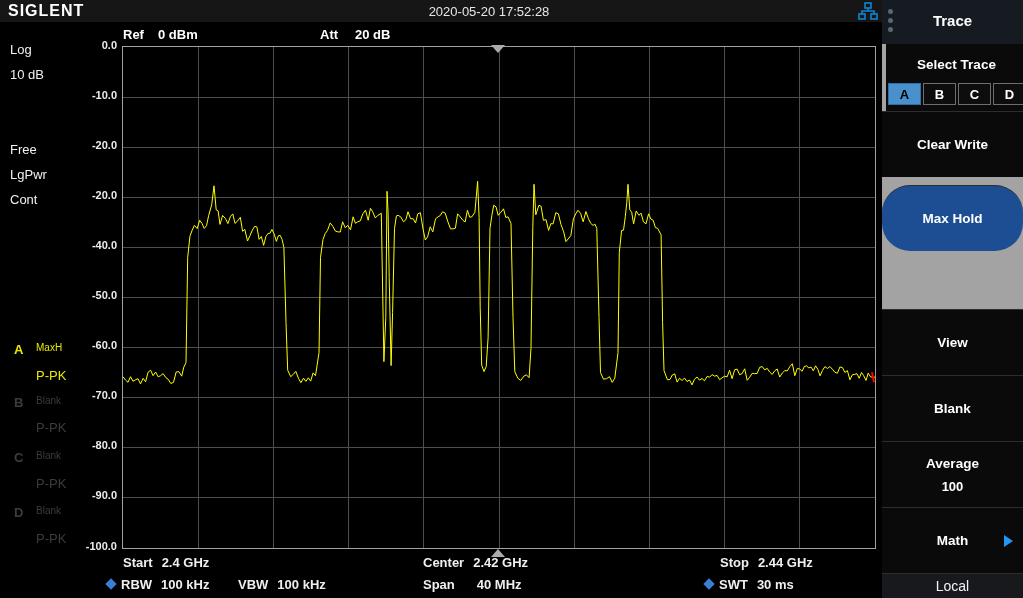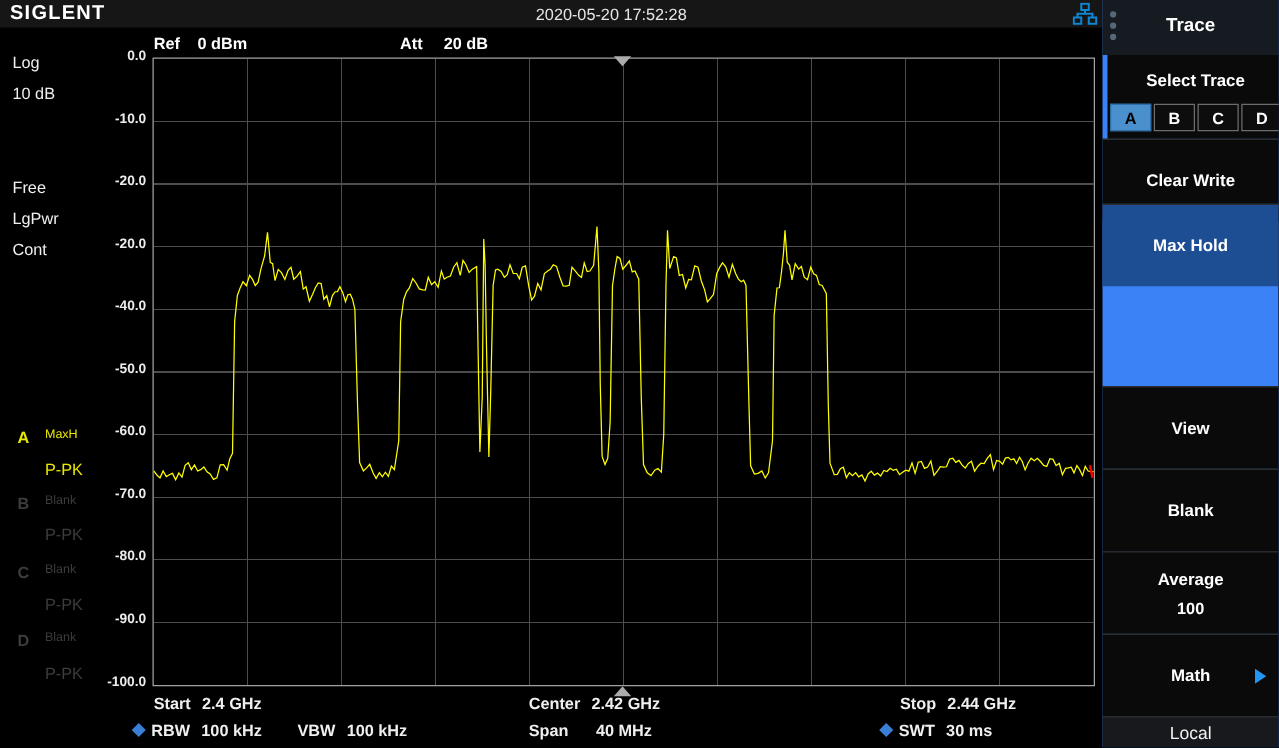--- a/index.html
+++ b/index.html
@@ -22,21 +22,21 @@
   .ytick{position:absolute;width:42px;text-align:right;font-size:11px;font-weight:bold;color:#ececec;}
   #grid-wrap{position:absolute;left:122px;top:46px;width:752px;height:501px;border:1px solid #a2a2a2;box-sizing:content-box;}
   #plot-svg{position:absolute;left:0;top:0;}
   .tri-down{position:absolute;width:0;height:0;border-left:7px solid transparent;border-right:7px solid transparent;border-top:8px solid #ababab;}
   .tri-up{position:absolute;width:0;height:0;border-left:7px solid transparent;border-right:7px solid transparent;border-bottom:8px solid #ababab;}
   
   .foot{position:absolute;font-size:13px;font-weight:bold;color:#efefef;white-space:nowrap;}
   .foot .v{margin-left:9px;}
   .diamond{position:absolute;width:8px;height:8px;background:#3a7fd6;transform:rotate(45deg);}
   
-  .menu{position:absolute;left:882px;top:0;width:141px;height:598px;background:#3b82f6;}
+  .menu{position:absolute;left:882px;top:0;width:141px;height:598px;background:#a3a3a3;}
   .menu-header{position:absolute;left:0;top:0;width:141px;height:44px;background:#161b22;}
   .menu-header .t{position:absolute;width:141px;top:12px;text-align:center;font-size:15px;font-weight:bold;color:#fff;}
   .drag-dots{position:absolute;left:6px;top:9px;display:flex;flex-direction:column;gap:4px;}
   .drag-dots i{width:5px;height:5px;border-radius:50%;background:#55687a;}
   .menu-item{position:absolute;left:0;width:141px;height:66px;border-top:1px solid #2d2d2d;
              display:flex;flex-direction:column;align-items:center;justify-content:center;
              font-size:13.5px;font-weight:bold;color:#fff;background:#0a0a0a;box-sizing:border-box;}
   .menu-item.sel{background:#1d4e94;}
   .menu-item .sub{font-weight:bold;font-size:13px;margin-top:8px;}
   .sel-trace{position:absolute;left:4px;top:44px;width:141px;height:67px;background:#0a0a0a;text-decoration:underline;}
@@ -171,21 +171,21 @@
       <div class="abcd">
         <div class="b sel">A</div>
         <div class="b">B</div>
         <div class="b">C</div>
         <div class="b">D</div>
       </div>
     </div>
     <div class="menu-item" style="top:111px;">
       <span>Clear Write</span>
     </div>
-    <div class="menu-item sel" style="top:163px;">
+    <div class="menu-item sel" style="top:185px;border-radius:28px;">
       <span>Max Hold</span>
     </div>
     <div class="menu-item" style="top:309px;">
       <span>View</span>
     </div>
     <div class="menu-item" style="top:375px;">
       <span>Blank</span>
     </div>
     <div class="menu-item" style="top:441px;">
       <span>Average</span>

